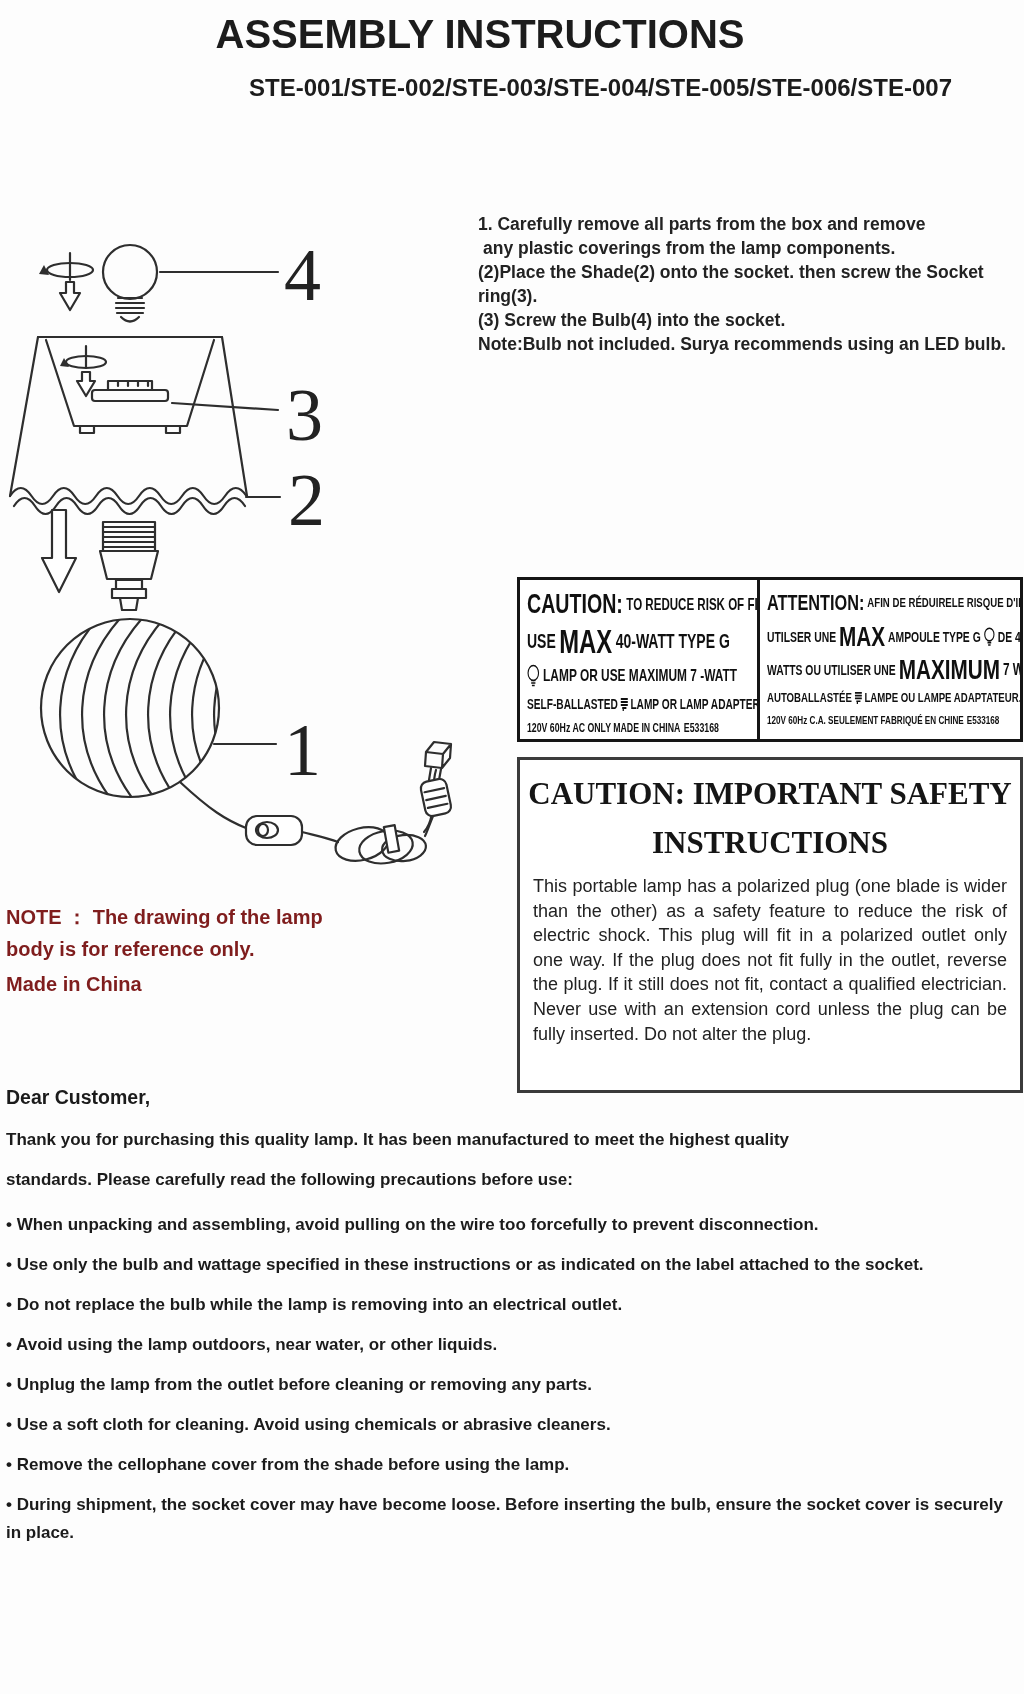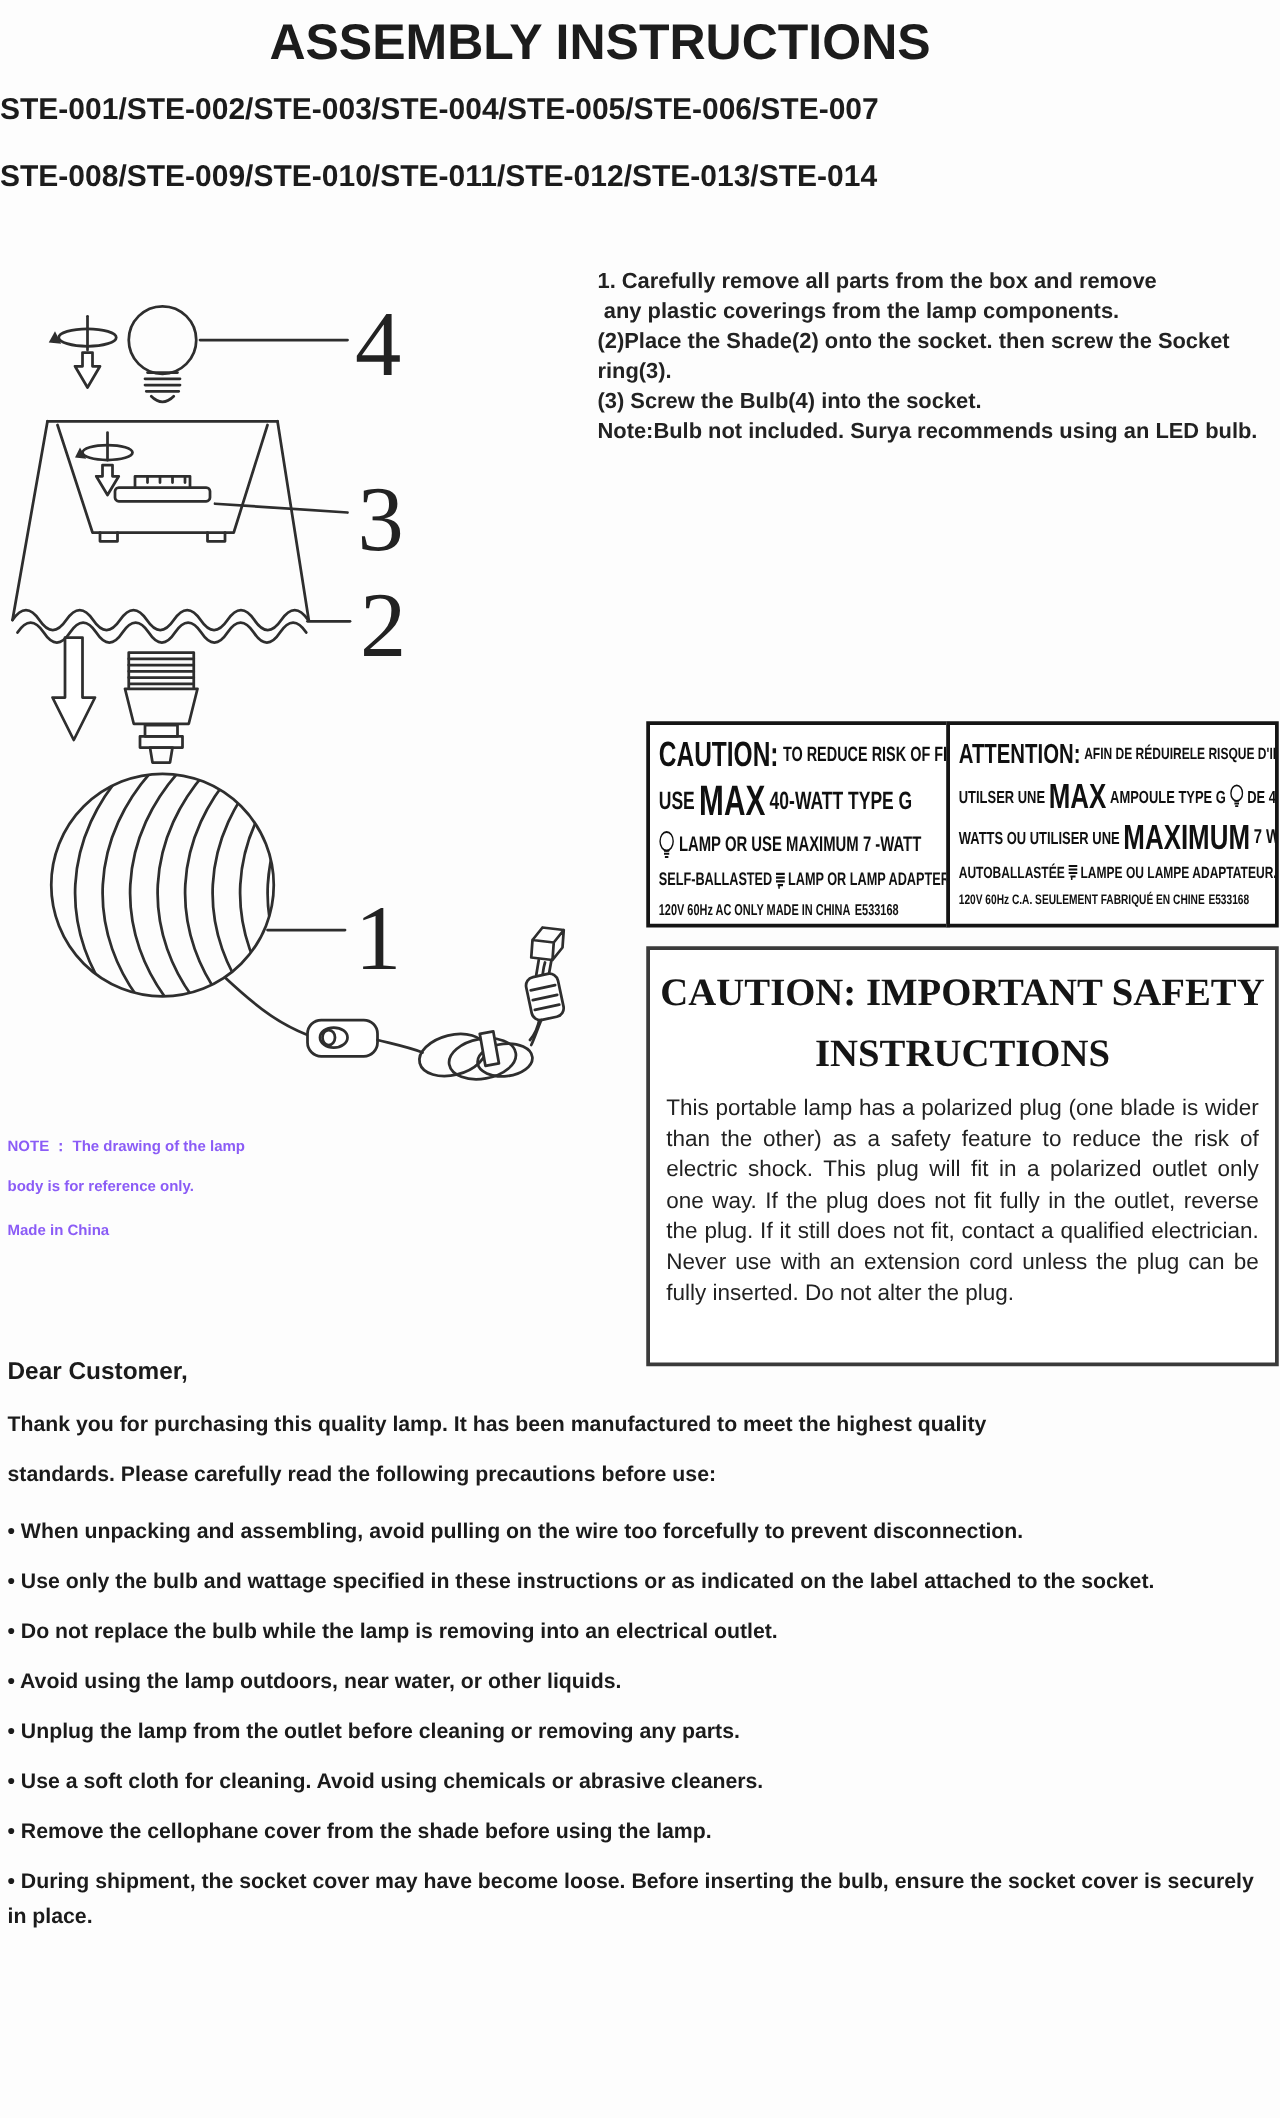--- a/index.html
+++ b/index.html
@@ -1,21 +1,21 @@
 <!DOCTYPE html>
 <html><head>
 <meta charset="utf-8">
 <style>
   html,body{margin:0;padding:0;background:#e8e8e8;}
   .page{position:relative;width:1024px;height:1694px;background:#fdfdfd;
         font-family:"Liberation Sans",sans-serif;color:#1c1c1c;overflow:hidden;margin:0 auto;}
 
   .title{position:absolute;top:12px;left:0;width:960px;text-align:center;
          font-size:40px;font-weight:bold;letter-spacing:0;}
-  .models{position:absolute;top:74px;left:0;width:952px;text-align:left;
+  .models{position:absolute;top:74px;left:0;width:952px;text-align:right;
           font-size:24px;font-weight:bold;}
   .models .m1{margin-bottom:26px;}
 
   .diagram{position:absolute;left:0;top:220px;}
   .num{font-family:"Liberation Serif",serif;font-size:74px;fill:#222;stroke:none;font-weight:400;}
 
   .steps{position:absolute;left:478px;top:212px;width:552px;
          font-size:17.5px;font-weight:bold;line-height:24px;color:#222;}
   .steps p{margin:0;}
   .s1a{margin-bottom:27px;}
@@ -43,40 +43,39 @@
   .fr .ln5{height:20px;font-size:11px;}
   .lbl-icon{flex:0 0 auto;}
 
   .safety-box{position:absolute;left:517px;top:757px;width:506px;height:336px;
               border:3px solid #3a3a3a;box-sizing:border-box;background:#fff;}
   .safety-title{font-family:"Liberation Serif",serif;font-weight:bold;font-size:31px;
                 text-align:center;line-height:49px;margin-top:9px;color:#151515;}
   .safety-body{margin:7px 13px 0;text-align:justify;font-size:18px;line-height:24.6px;
                color:#222;font-weight:normal;}
 
-  .note{position:absolute;left:6px;top:908px;width:330px;font-size:12px;font-weight:bold;color:#8b5cf6;}
+  .note{position:absolute;left:6px;top:908px;width:330px;font-size:20px;font-weight:bold;color:#7f1d1d;}
   .note p{margin:0 0 14px;line-height:18px;}
   .note .made{margin-top:17px;}
 
   .customer{position:absolute;left:6px;top:1086px;width:1014px;font-weight:bold;color:#1b1b1b;}
   .customer p{margin:0;}
   .greet{font-size:19.5px;margin:0 0 22px !important;}
   .intro{font-size:17px;line-height:17px;margin:0 0 23px !important;}
   .bullet{font-size:17px;line-height:28px;margin:0 0 12px !important;}
 </style>
 </head>
 <body>
 
 <div class="page">
 
   <div class="title">ASSEMBLY INSTRUCTIONS</div>
 
   <div class="models">
     <div class="m1">STE-001/STE-002/STE-003/STE-004/STE-005/STE-006/STE-007</div>
-    <div class="m2">STE-008/STE-009/STE-010/STE-011/STE-012/STE-013/STE-014</div>
   </div>
 
   <svg class="diagram" viewBox="0 0 470 700" width="470" height="700" aria-hidden="true">
     <defs>
         <clipPath id="ballClip">
           <circle cx="130" cy="488" r="89"></circle>
         </clipPath>
       </defs>
     <g stroke="#2e2e2e" stroke-width="2.2" fill="none" stroke-linecap="round" stroke-linejoin="round">
 

